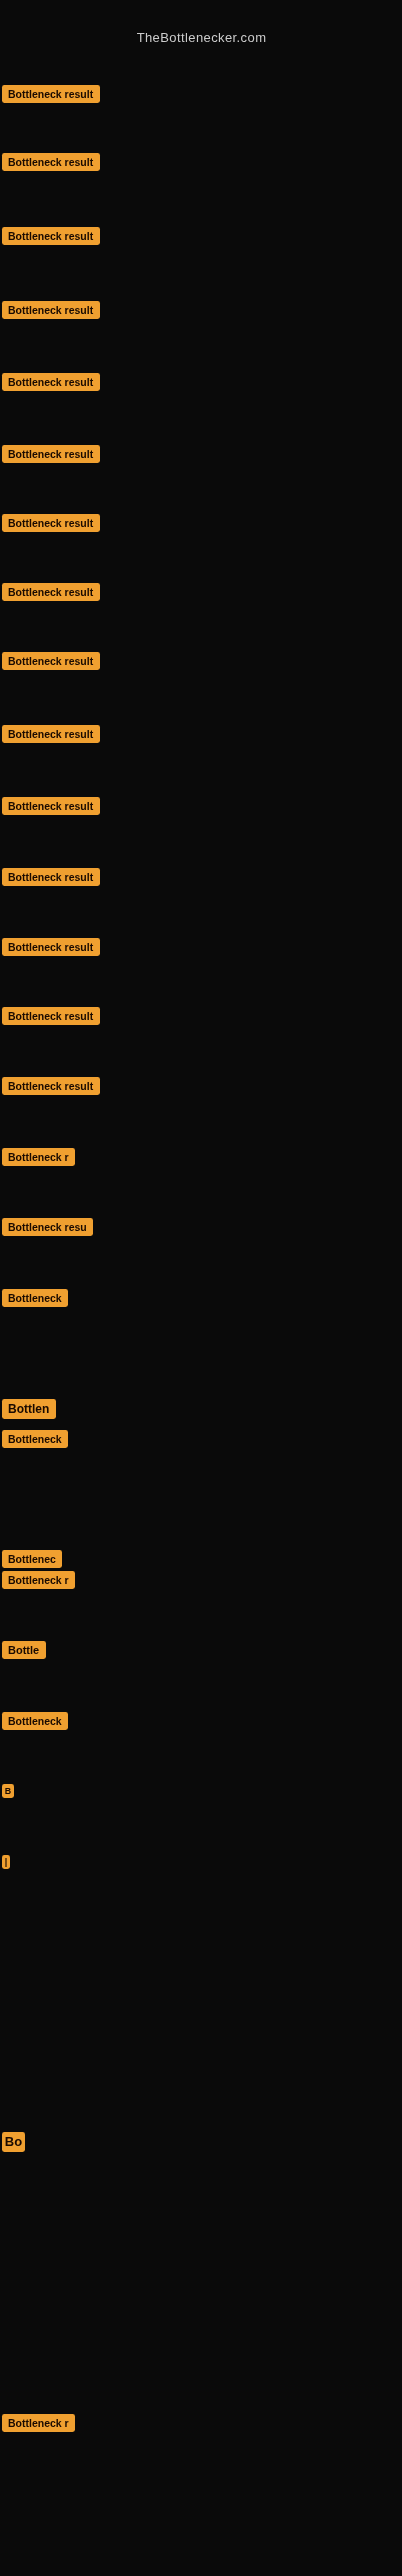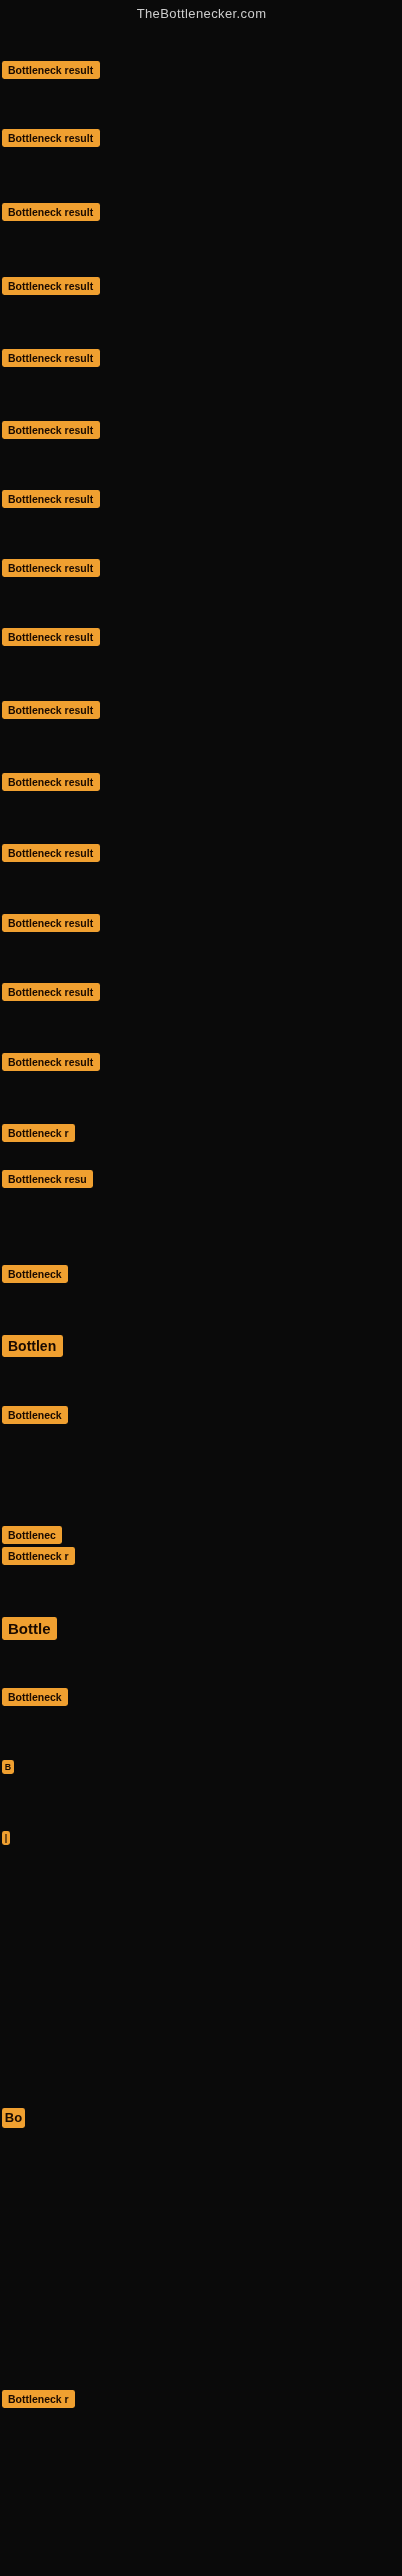--- a/index.html
+++ b/index.html
@@ -15,20 +15,21 @@
       font-family: Arial, sans-serif;
       position: relative;
     }
 
     .site-title {
       text-align: center;
       color: #cccccc;
       font-size: 13px;
       padding: 6.4px 0 9.7px 0;
       letter-spacing: 0.4px;
+      margin-top: 24px;
     }
 
     .bottleneck-item {
       position: absolute;
       left: 1.6px;
     }
 
     .bottleneck-badge {
       background-color: #f0a030;
       color: #1a0a00;
@@ -55,26 +56,26 @@
     <div class="bottleneck-item" style="top: 459px;"><span class="bottleneck-badge">Bottleneck result</span></div>
     <div class="bottleneck-item" style="top: 528px;"><span class="bottleneck-badge">Bottleneck result</span></div>
     <div class="bottleneck-item" style="top: 597px;"><span class="bottleneck-badge">Bottleneck result</span></div>
     <div class="bottleneck-item" style="top: 670px;"><span class="bottleneck-badge">Bottleneck result</span></div>
     <div class="bottleneck-item" style="top: 742px;"><span class="bottleneck-badge">Bottleneck result</span></div>
     <div class="bottleneck-item" style="top: 813px;"><span class="bottleneck-badge">Bottleneck result</span></div>
     <div class="bottleneck-item" style="top: 883px;"><span class="bottleneck-badge">Bottleneck result</span></div>
     <div class="bottleneck-item" style="top: 952px;"><span class="bottleneck-badge">Bottleneck result</span></div>
     <div class="bottleneck-item" style="top: 1022px;"><span class="bottleneck-badge">Bottleneck result</span></div>
     <div class="bottleneck-item" style="top: 1093px;"><span class="bottleneck-badge">Bottleneck r</span></div>
-    <div class="bottleneck-item" style="top: 1139px; text-align: right;"><span class="bottleneck-badge">Bottleneck resu</span></div>
+    <div class="bottleneck-item" style="top: 1163px; text-align: right;"><span class="bottleneck-badge">Bottleneck resu</span></div>
     <div class="bottleneck-item" style="top: 1234px;"><span class="bottleneck-badge">Bottleneck</span></div>
-    <div class="bottleneck-item" style="top: 1304px;"><span class="bottleneck-badge" style="font-size: 14px;">Bottlen</span></div>
+    <div class="bottleneck-item" style="top: 1304px;"><span class="bottleneck-badge" style="font-size: 12px; margin-top: 40px;">Bottlen</span></div>
     <div class="bottleneck-item" style="top: 1375px;"><span class="bottleneck-badge">Bottleneck</span></div>
     <div class="bottleneck-item" style="top: 1495px;"><span class="bottleneck-badge">Bottlenec</span></div>
     <div class="bottleneck-item" style="top: 1516px;"><span class="bottleneck-badge">Bottleneck r</span></div>
-    <div class="bottleneck-item" style="top: 1586px;"><span class="bottleneck-badge" style="font-size: 15px;">Bottle</span></div>
+    <div class="bottleneck-item" style="top: 1586px;"><span class="bottleneck-badge" style="font-size: 11px;">Bottle</span></div>
     <div class="bottleneck-item" style="top: 1657px;"><span class="bottleneck-badge">Bottleneck</span></div>
     <div class="bottleneck-item" style="top: 1727px;"><span class="bottleneck-badge" style="font-size: 8.9px; padding: 2.4px 3.2px;">B</span></div>
     <div class="bottleneck-item" style="top: 1798px;"><span class="bottleneck-badge" style="font-size: 8.9px; padding: 2.4px 3.2px;">|</span></div>
     <div class="bottleneck-item" style="top: 2077px;"><span class="bottleneck-badge" style="font-size: 13px; padding: 2.4px 3.2px;">Bo</span></div>
     <div class="bottleneck-item" style="top: 2359px;"><span class="bottleneck-badge">Bottleneck r</span></div>
   </div>
 
 
 </body></html>

